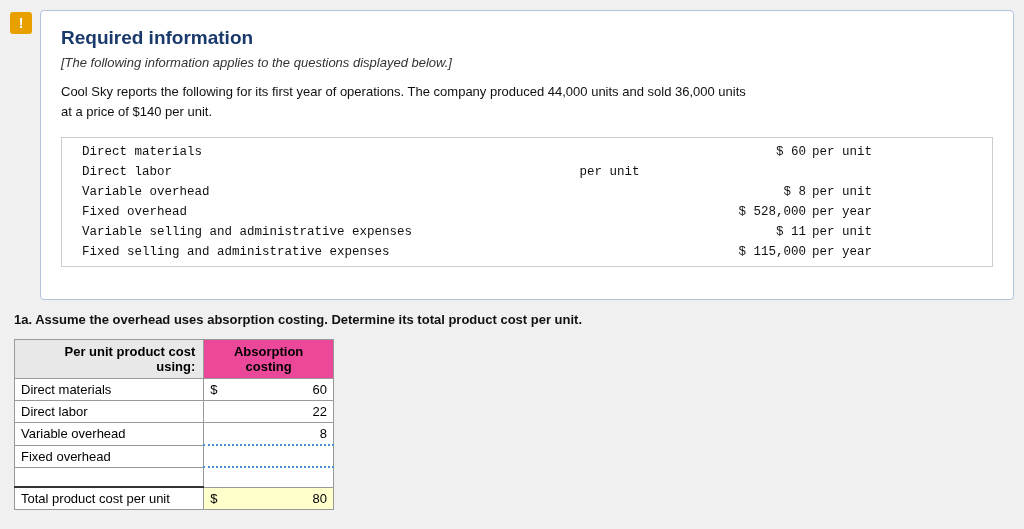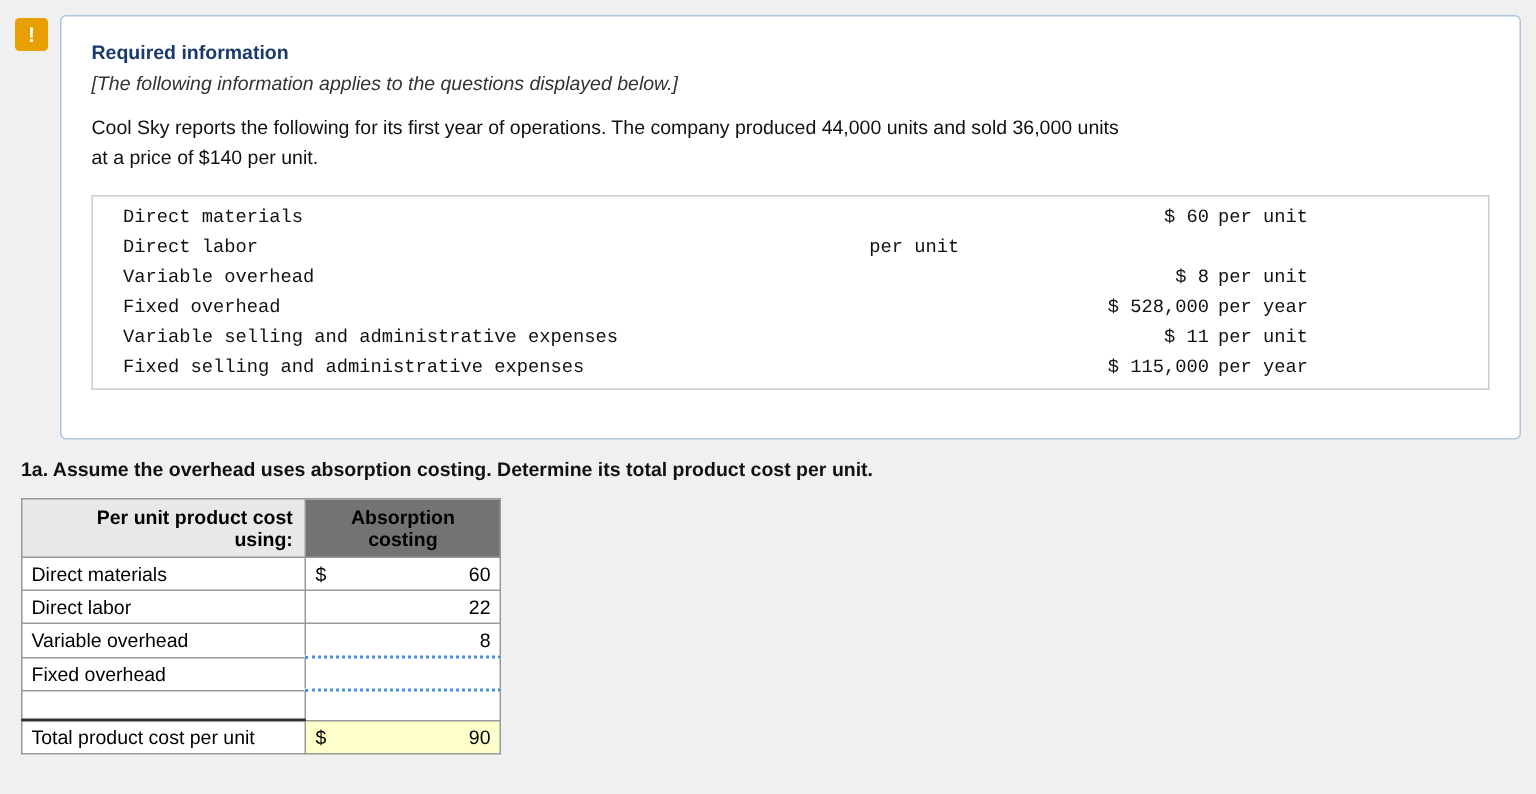--- a/index.html
+++ b/index.html
@@ -48,21 +48,21 @@
       flex: 1;
       background: white;
       border: 1px solid #b0c4de;
       border-radius: 4px;
       padding: 16px 20px;
     }
 
     .required-info-title {
       color: #1a3a6b;
       font-weight: bold;
-      font-size: 13px;
+      font-size: 19px;
       margin-bottom: 6px;
     }
 
     .italic-info {
       font-style: italic;
       font-size: 13px;
       margin-bottom: 12px;
       color: #333;
     }
 
@@ -115,21 +115,21 @@
     .absorption-table th {
       background: #e8e8e8;
       border: 1px solid #999;
       padding: 4px 8px;
       text-align: right;
       font-weight: bold;
     }
 
     .absorption-table th.header-absorption {
       text-align: center;
-      background: #737373;
+      background: #ec4899;
       margin-top: 24px;
     }
 
     .absorption-table td {
       border: 1px solid #999;
       padding: 3px 6px;
       font-size: 13px;
     }
 
     .absorption-table td.label-cell {
@@ -275,21 +275,21 @@
         <tr class="blank-row">
           <td class="label-cell"></td>
           <td class="value-cell"></td>
         </tr>
 
         <tr class="total-row">
           <td class="label-cell">Total product cost per unit</td>
           <td style="background:#ffffcc; border: 1px solid #999; text-align:right; padding: 3px 6px;">
             <div class="dollar-value-cell">
               <span>$</span>
-              <span>90</span>
+              <span>80</span>
             </div>
           </td>
         </tr>
       </tbody>
     </table>
   </div>
 
 </div>
 
 </body></html>

